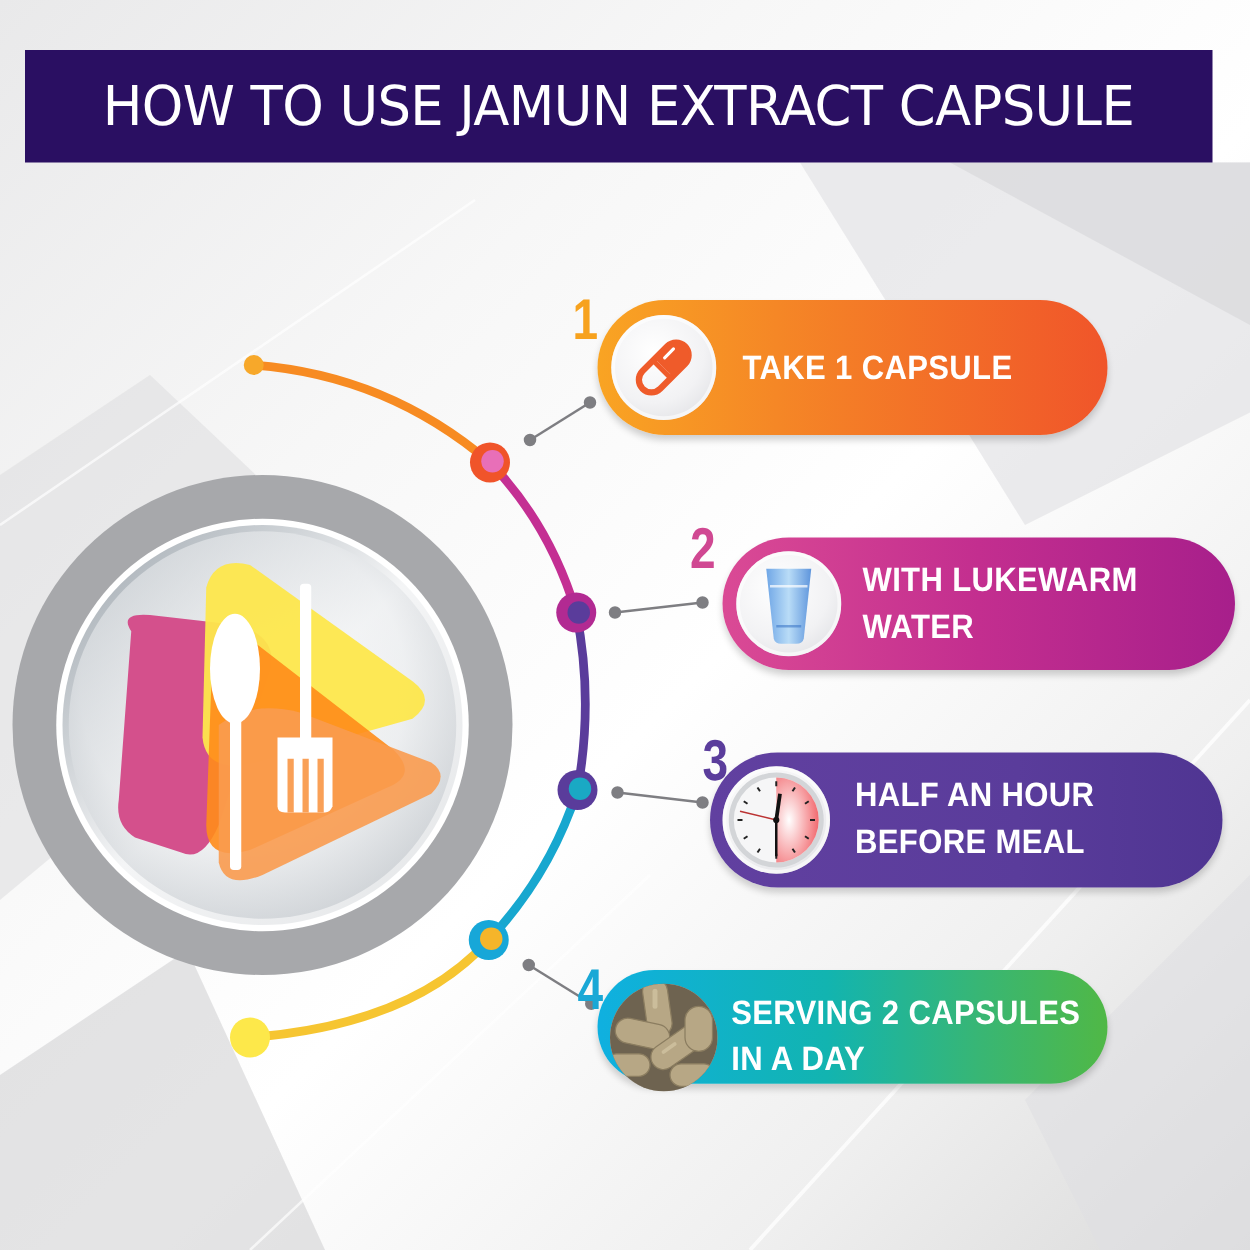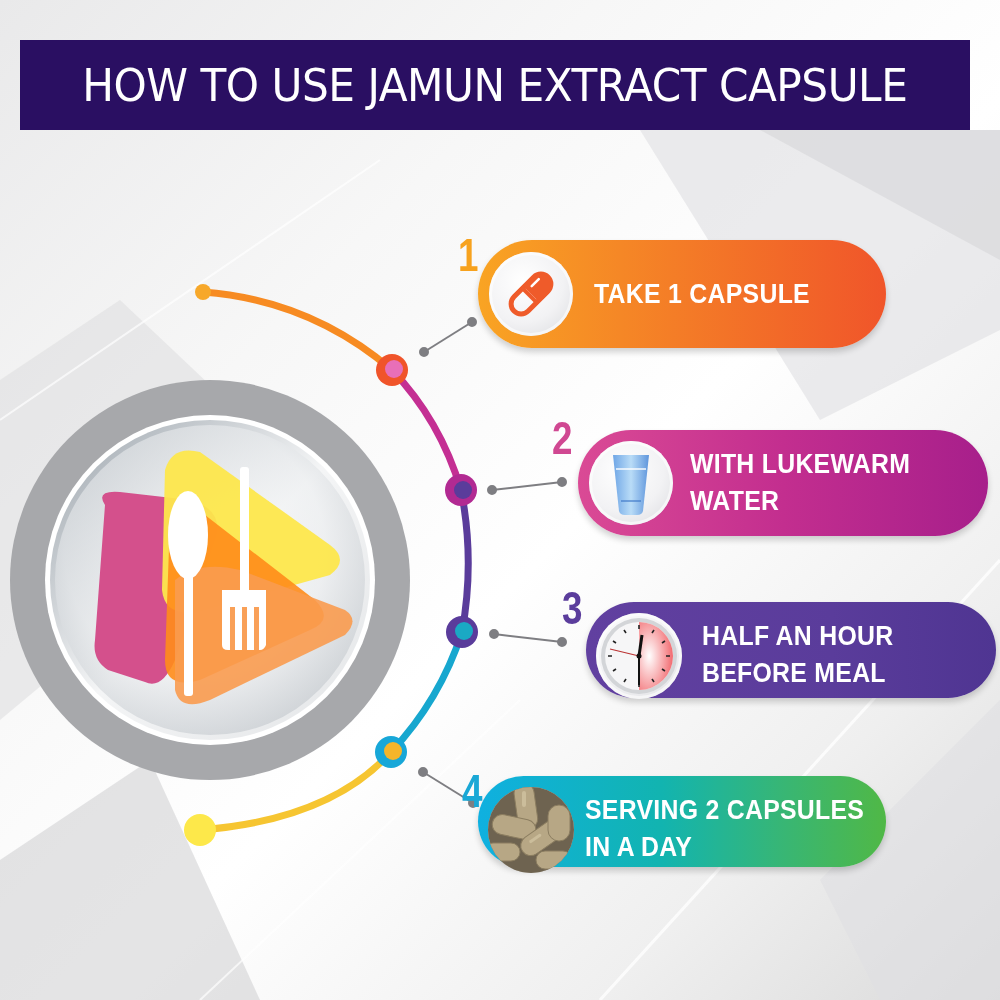--- a/index.html
+++ b/index.html
@@ -15,21 +15,21 @@
   .pill{position:absolute;border-radius:56px;display:flex;align-items:center;
     box-shadow:0 4px 6px rgba(0,0,0,0.18);}
   .pill .icon-circle{position:absolute;border-radius:50%;background:radial-gradient(circle at 40% 35%,#ffffff 0%,#f2f2f4 55%,#d8d9dd 100%);
     box-shadow:inset 0 0 0 3px rgba(255,255,255,0.6);overflow:hidden;}
   .pill .icon-circle svg{position:absolute;left:0;top:0;width:100%;height:100%;}
   .pill .label{position:absolute;color:#fff;font-family:"Liberation Sans",sans-serif;font-weight:bold;
     font-size:27px;line-height:37px;letter-spacing:0.3px;white-space:nowrap;transform:scaleX(0.92);transform-origin:left center;}
   .step-num{position:absolute;font-family:"Liberation Sans",sans-serif;font-weight:bold;font-size:46px;line-height:46px;transform:scaleX(0.8);transform-origin:left top;}
   .p1{left:478px;top:240px;width:408px;height:108px;background:linear-gradient(90deg,#f9a423 0%,#f58726 35%,#f0552a 100%);}
   .p2{left:578px;top:415px;width:410px;height:106px;background:linear-gradient(90deg,#da4a95 0%,#c32e8f 50%,#a71f8b 100%);margin-top:15px;}
-  .p3{left:586px;top:602px;width:410px;height:96px;background:linear-gradient(90deg,#6140a0 0%,#5a3c9b 60%,#4f3592 100%);}
+  .p3{left:568px;top:602px;width:410px;height:108px;background:linear-gradient(90deg,#6140a0 0%,#5a3c9b 60%,#4f3592 100%);}
   .p4{left:478px;top:776px;width:408px;height:91px;background:linear-gradient(90deg,#0fb0e0 0%,#12b4b0 45%,#38b674 75%,#50b846 100%);}
 </style>
 </head>
 <body>
 
 <svg class="bg-svg" viewBox="0 0 1000 1000">
   <defs>
     <linearGradient id="gbar" x1="0" y1="0" x2="1" y2="1">
       <stop offset="0" stop-color="#d0d0d2"></stop>
       <stop offset="1" stop-color="#f4f4f4"></stop>

